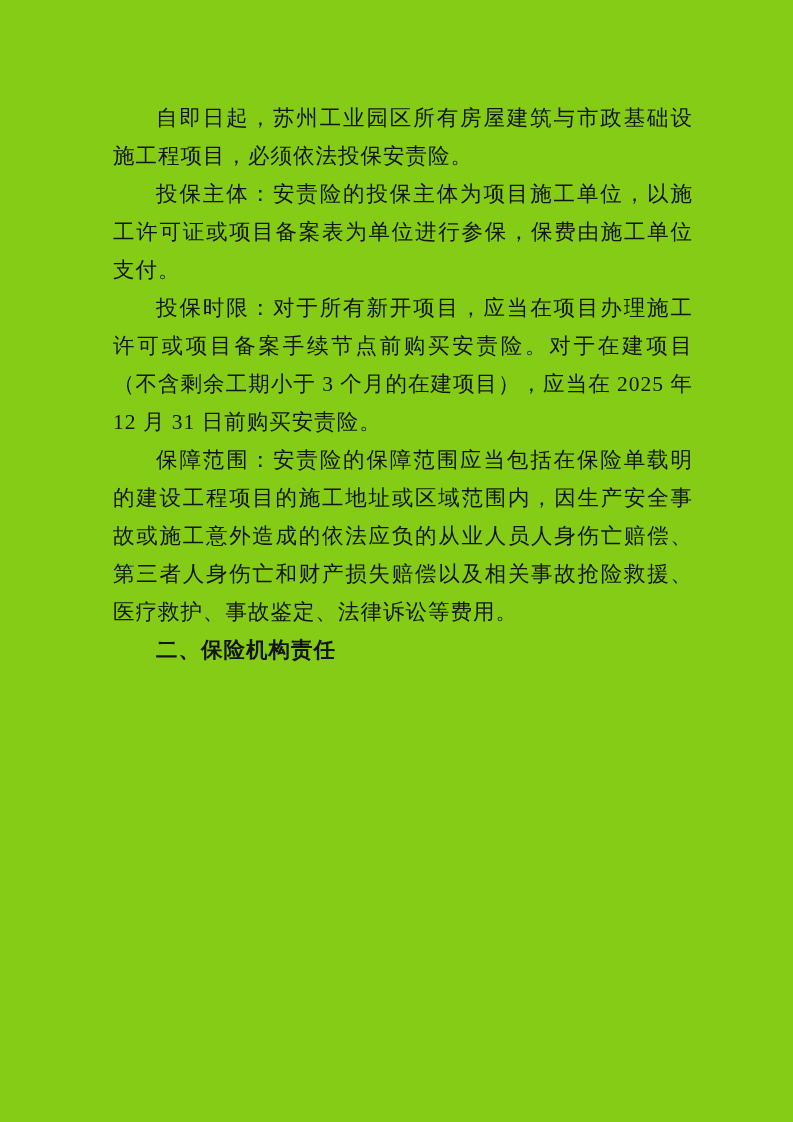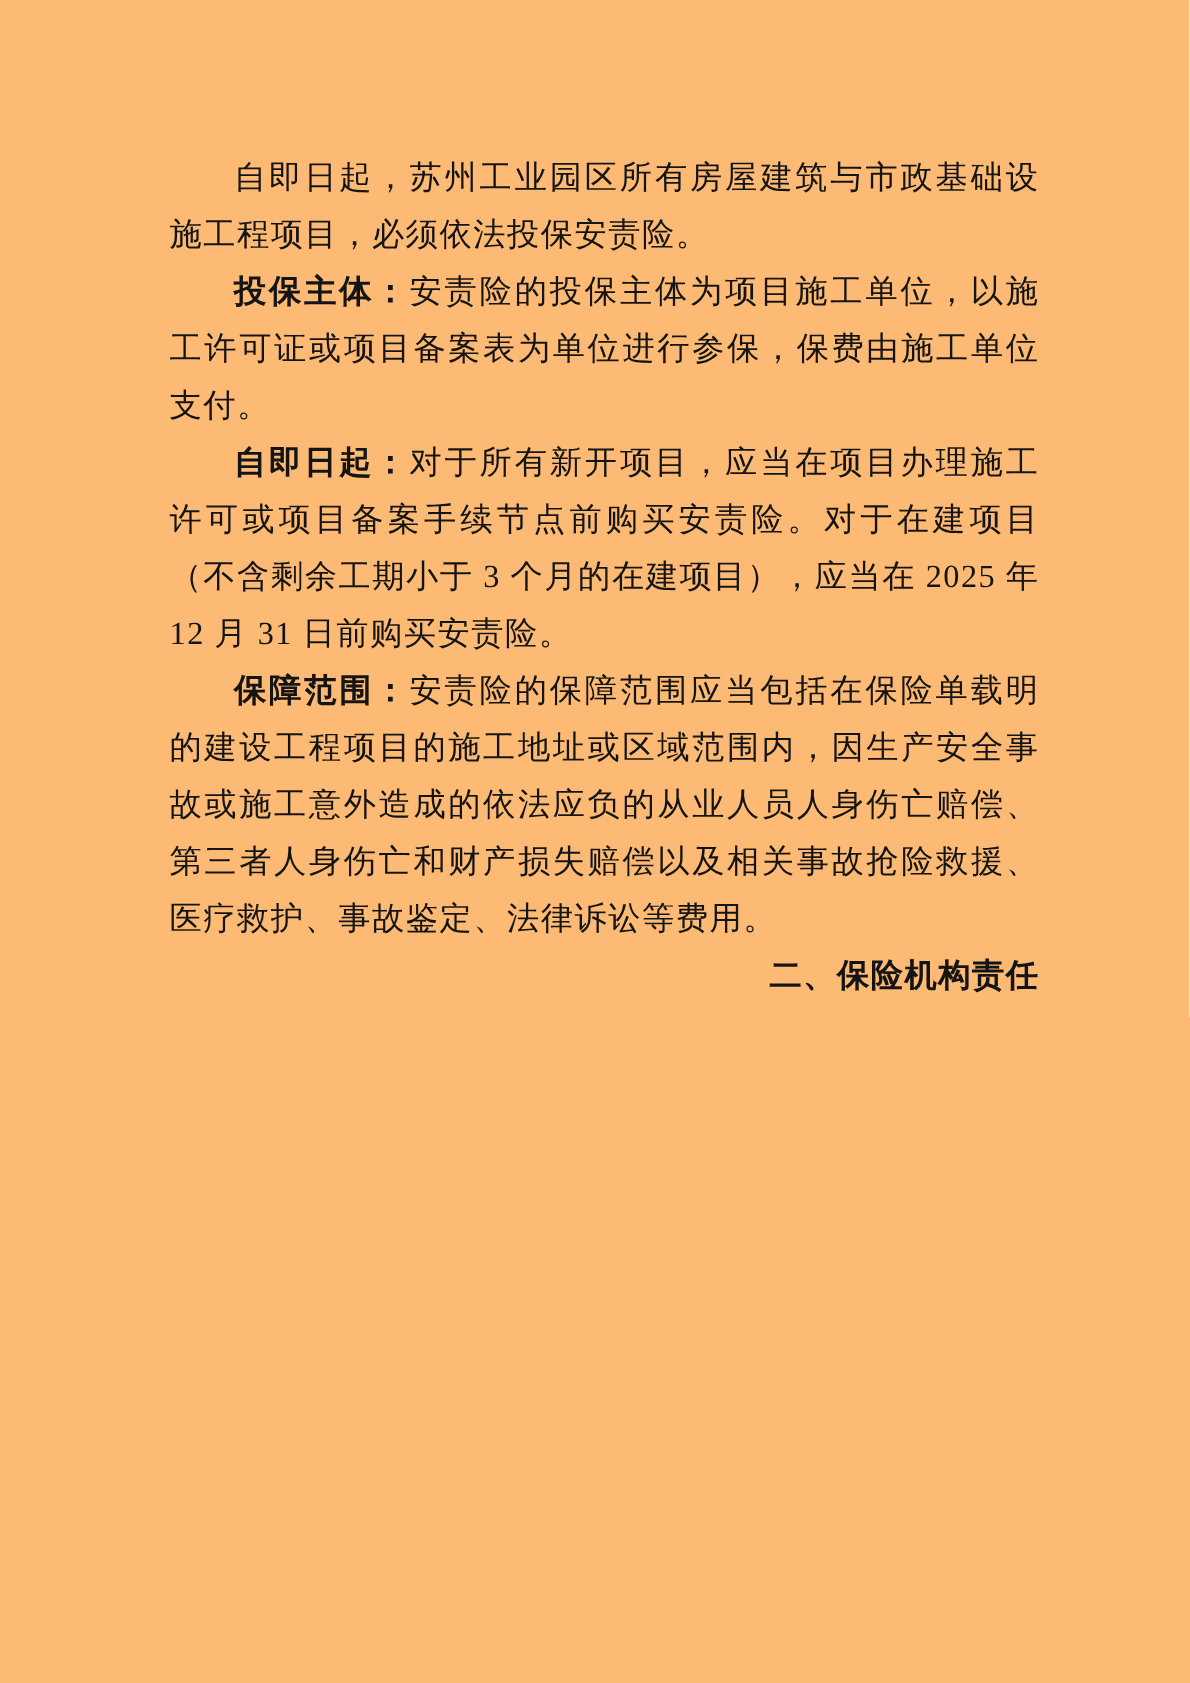--- a/index.html
+++ b/index.html
@@ -4,61 +4,60 @@
 <style>
   html, body {
     margin: 0;
     padding: 0;
     background: #ffffff;
   }
   .page {
     position: relative;
     width: 793px;
     height: 1122px;
-    background: #fdba74;
+    background: #84cc16;
     box-sizing: border-box;
     padding: 99px 100px 0 113px;
     overflow: hidden;
     font-family: "Liberation Serif", "DejaVu Serif", serif;
     color: #141414;
   }
   .para {
     margin: 0;
     font-size: 21.5px;
     line-height: 38px;
     letter-spacing: 1px;
     text-align: justify;
     text-indent: 2em;
     word-break: break-all;
   }
   .plabel {
-    font-weight: 700;
+    font-weight: 400;
     font-family: "Liberation Sans", "DejaVu Sans", sans-serif;
   }
   .heading {
     margin: 0;
     font-size: 21.5px;
     line-height: 38px;
     letter-spacing: 1px;
     text-indent: 2em;
     font-weight: 700;
     font-family: "Liberation Sans", "DejaVu Sans", sans-serif;
-    text-align: right;
   }
 </style>
 </head>
 <body>
 
 <div class="page">
 
   <p class="para"><span>自即日起，苏州工业园区所有房屋建筑与市政基础设施工程项目，必须依法投保安责险。</span></p>
 
   <p class="para"><span class="plabel">投保主体：</span><span>安责险的投保主体为项目施工单位，以施工许可证或项目备案表为单位进行参保，保费由施工单位支付。</span></p>
 
-  <p class="para"><span class="plabel">自即日起：</span><span>对于所有新开项目，应当在项目办理施工许可或项目备案手续节点前购买安责险。对于在建项目（不含剩余工期小于 3 个月的在建项目），应当在 2025 年 12 月 31 日前购买安责险。</span></p>
+  <p class="para"><span class="plabel">投保时限：</span><span>对于所有新开项目，应当在项目办理施工许可或项目备案手续节点前购买安责险。对于在建项目（不含剩余工期小于 3 个月的在建项目），应当在 2025 年 12 月 31 日前购买安责险。</span></p>
 
   <p class="para"><span class="plabel">保障范围：</span><span>安责险的保障范围应当包括在保险单载明的建设工程项目的施工地址或区域范围内，因生产安全事故或施工意外造成的依法应负的从业人员人身伤亡赔偿、第三者人身伤亡和财产损失赔偿以及相关事故抢险救援、医疗救护、事故鉴定、法律诉讼等费用。</span></p>
 
 
   <p class="heading"><span>二、保险机构责任</span></p>
 
 
 </div>
 
 </body></html>

